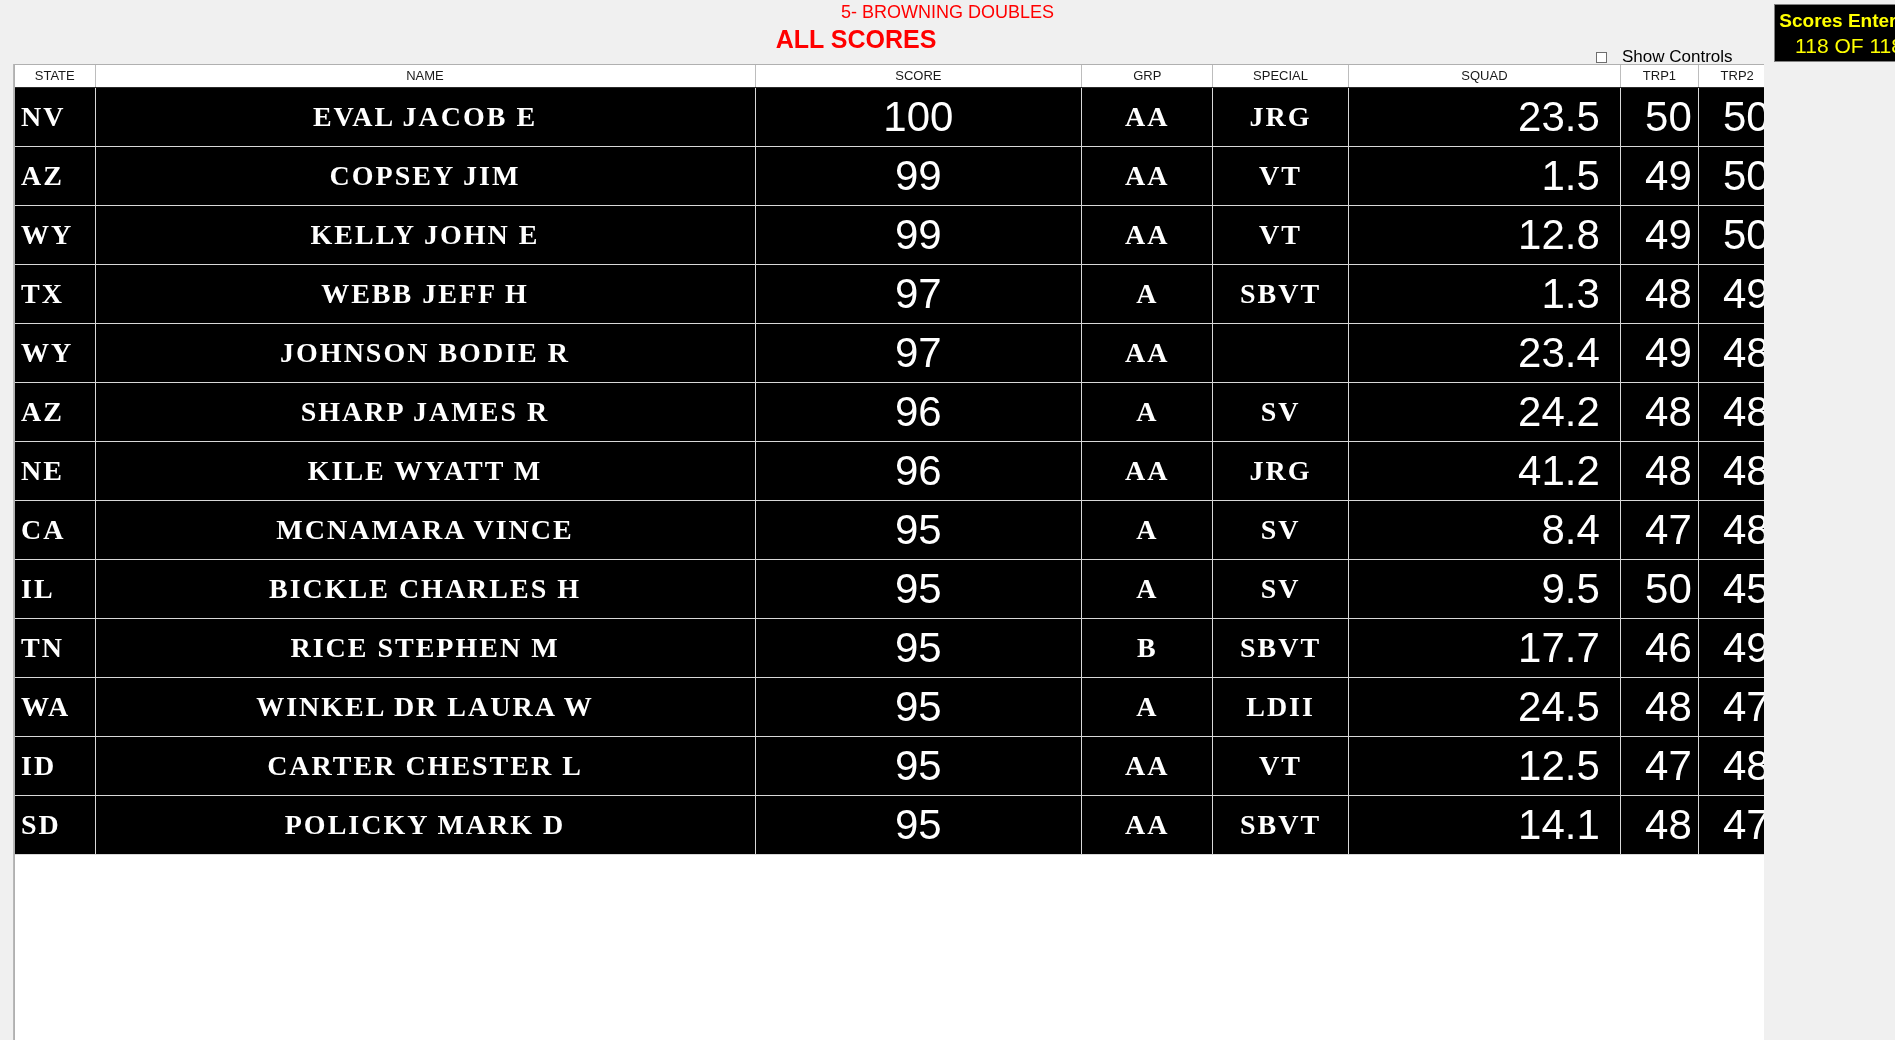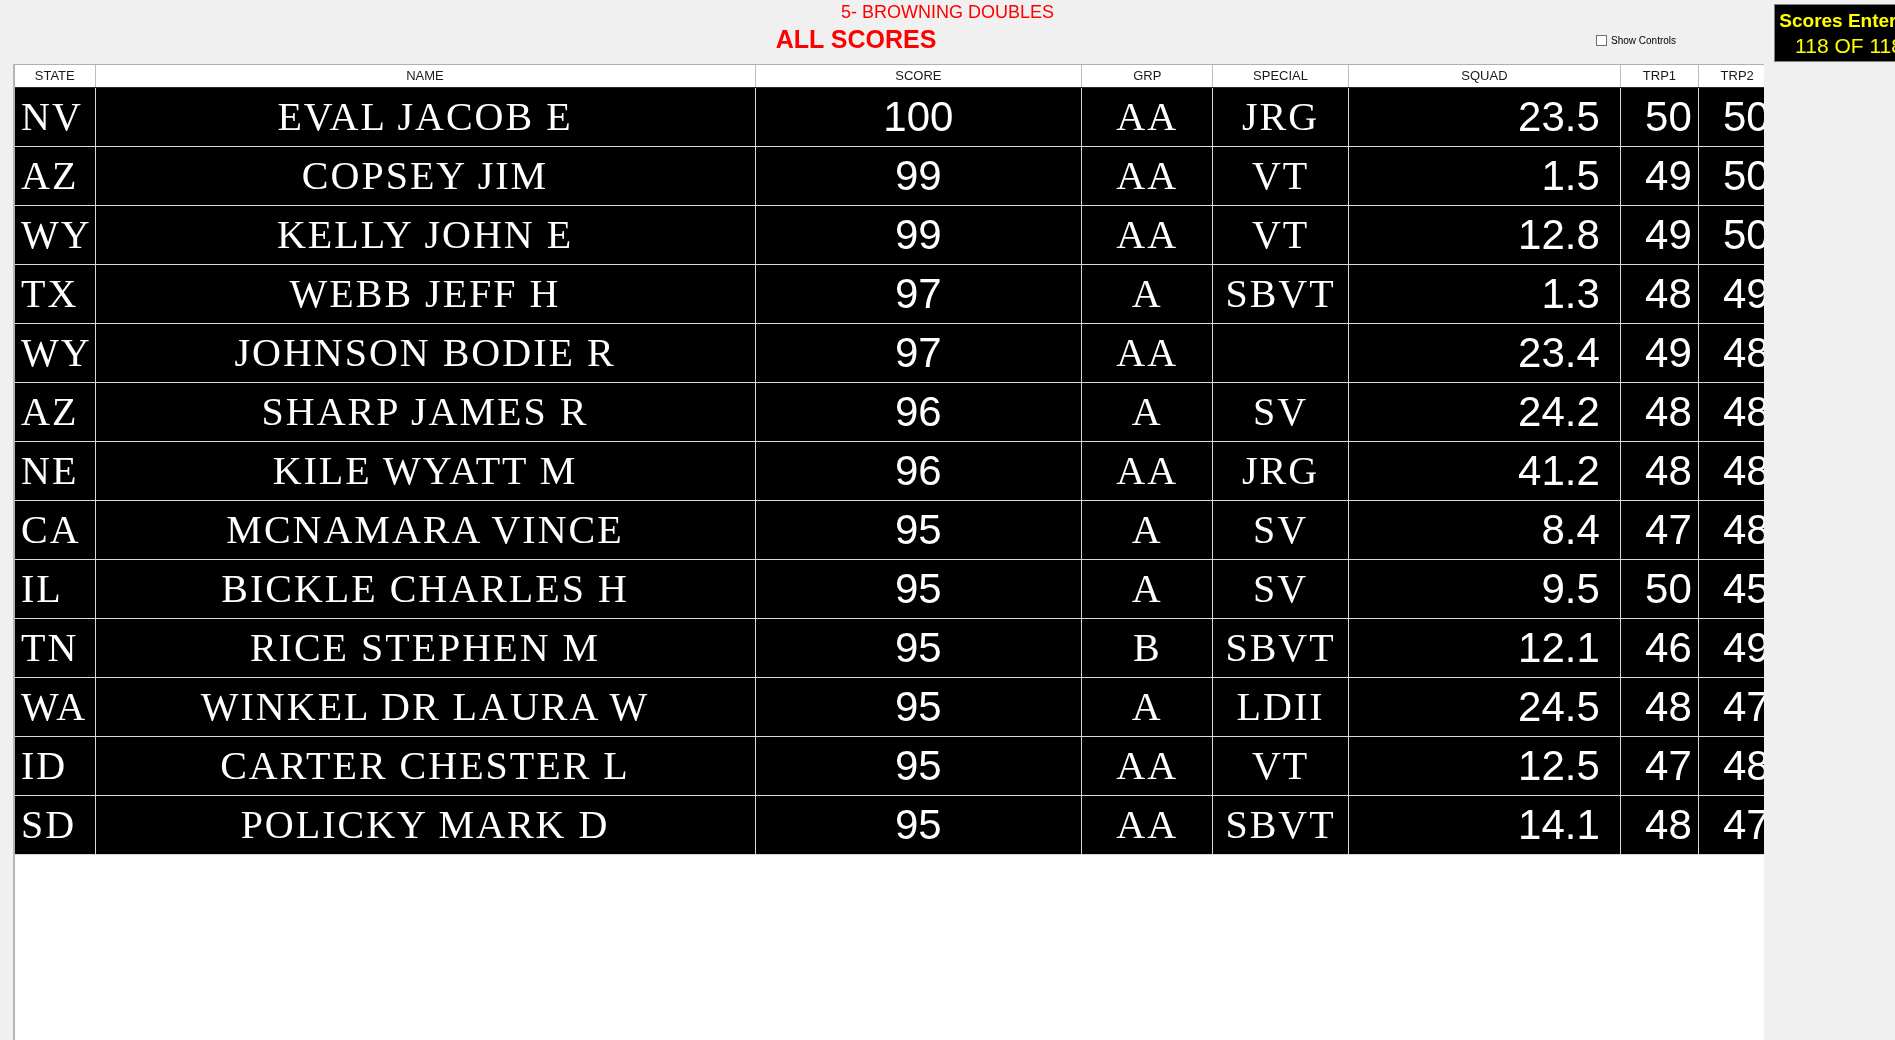--- a/index.html
+++ b/index.html
@@ -43,23 +43,23 @@
   .badge-title {
     color: #ffff00; font-size: 19px; font-weight: bold;
     white-space: nowrap; line-height: 24px;
   }
   .badge-count {
     color: #ffff00; font-size: 21px; font-weight: normal;
     white-space: nowrap; line-height: 26px;
   }
 
   .showctl {
-    position: absolute; left: 1596px; top: 35px;
-    display: flex; align-items: center; gap: 4px;
-    font-size: 10px; color: #000;
+    position: absolute; left: 1596px; top: 47px;
+    display: flex; align-items: center; gap: 15px;
+    font-size: 17px; color: #000;
     white-space: nowrap;
   }
   .cbx {
     width: 11px; height: 11px; border: 1px solid #6e6e6e;
     background: #ffffff; display: inline-block;
   }
 
   
   #grid {
     position: absolute; left: 14px; top: 64px;
@@ -95,22 +95,22 @@
     border-bottom: 1px solid #d8d8d8;
     padding: 0 6px;
     overflow: hidden;
     white-space: nowrap;
     vertical-align: middle;
   }
 
   
   .serifcell {
     font-family: "Liberation Serif", serif;
-    font-weight: normal;
-    font-size: 40px;
+    font-weight: bold;
+    font-size: 28px;
     letter-spacing: 2px;
   }
   
   .sanscell {
     font-family: "Liberation Sans", sans-serif;
     font-weight: normal;
     font-size: 42px;
   }
 
   .c-state   { width: 72px;  text-align: left;   padding-left: 10px; }
@@ -309,21 +309,21 @@
             <td class="c-trp3 sanscell">0</td>
             <td class="c-extra"></td>
           </tr>
           <tr>
             <td class="c-state serifcell">TN</td>
             <td class="c-name serifcell">RICE STEPHEN M</td>
             <td class="c-score sanscell">95</td>
             <td class="c-grp serifcell">B</td>
             <td class="c-special serifcell">SBVT</td>
             <td class="c-squad sanscell">
-              <span class="sq-inner">12.1</span>
+              <span class="sq-inner">17.7</span>
             </td>
             <td class="c-trp1 sanscell">46</td>
             <td class="c-trp2 sanscell">49</td>
             <td class="c-trp3 sanscell">0</td>
             <td class="c-extra"></td>
           </tr>
           <tr>
             <td class="c-state serifcell">WA</td>
             <td class="c-name serifcell">WINKEL DR LAURA W</td>
             <td class="c-score sanscell">95</td>

